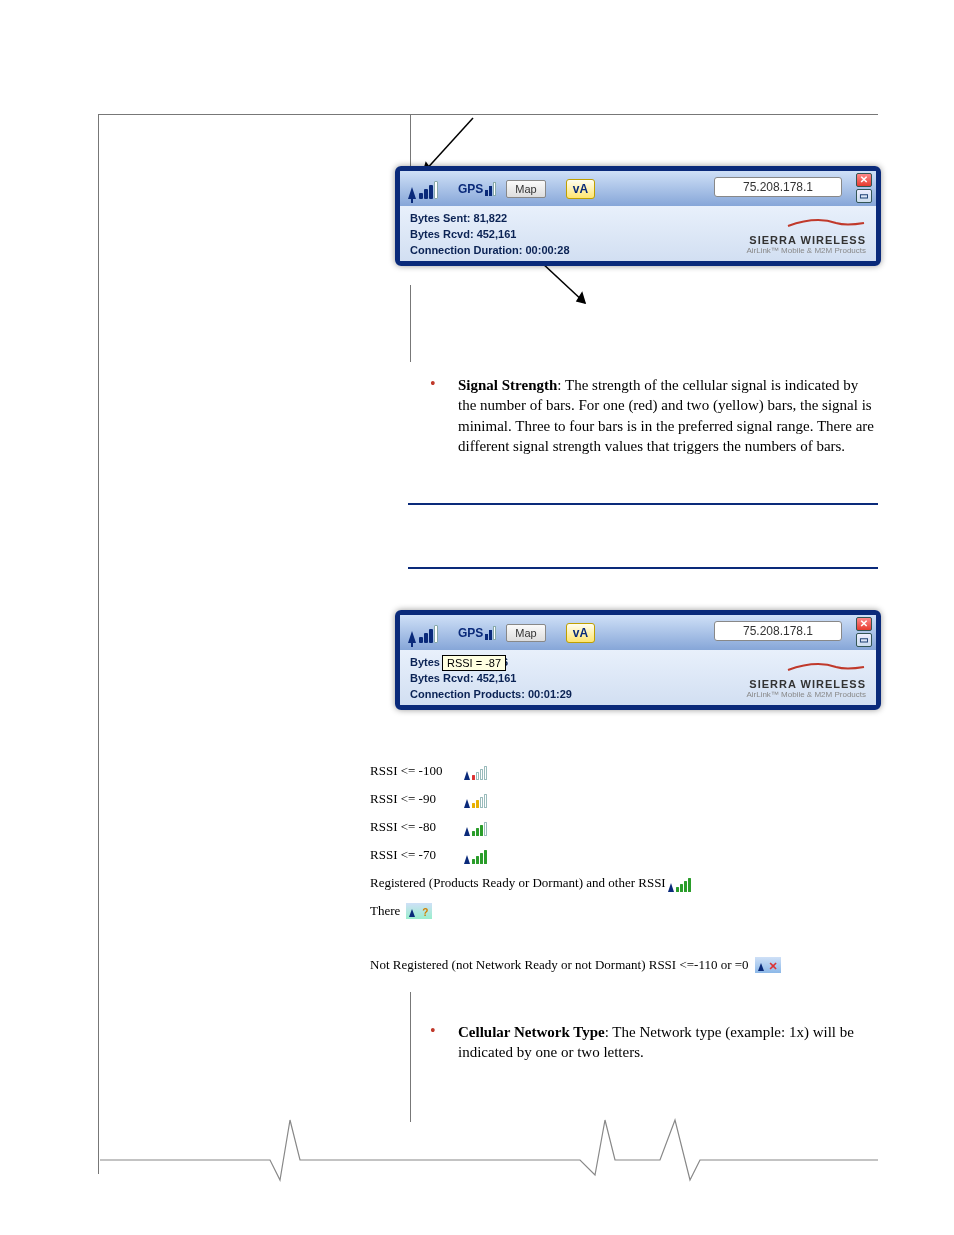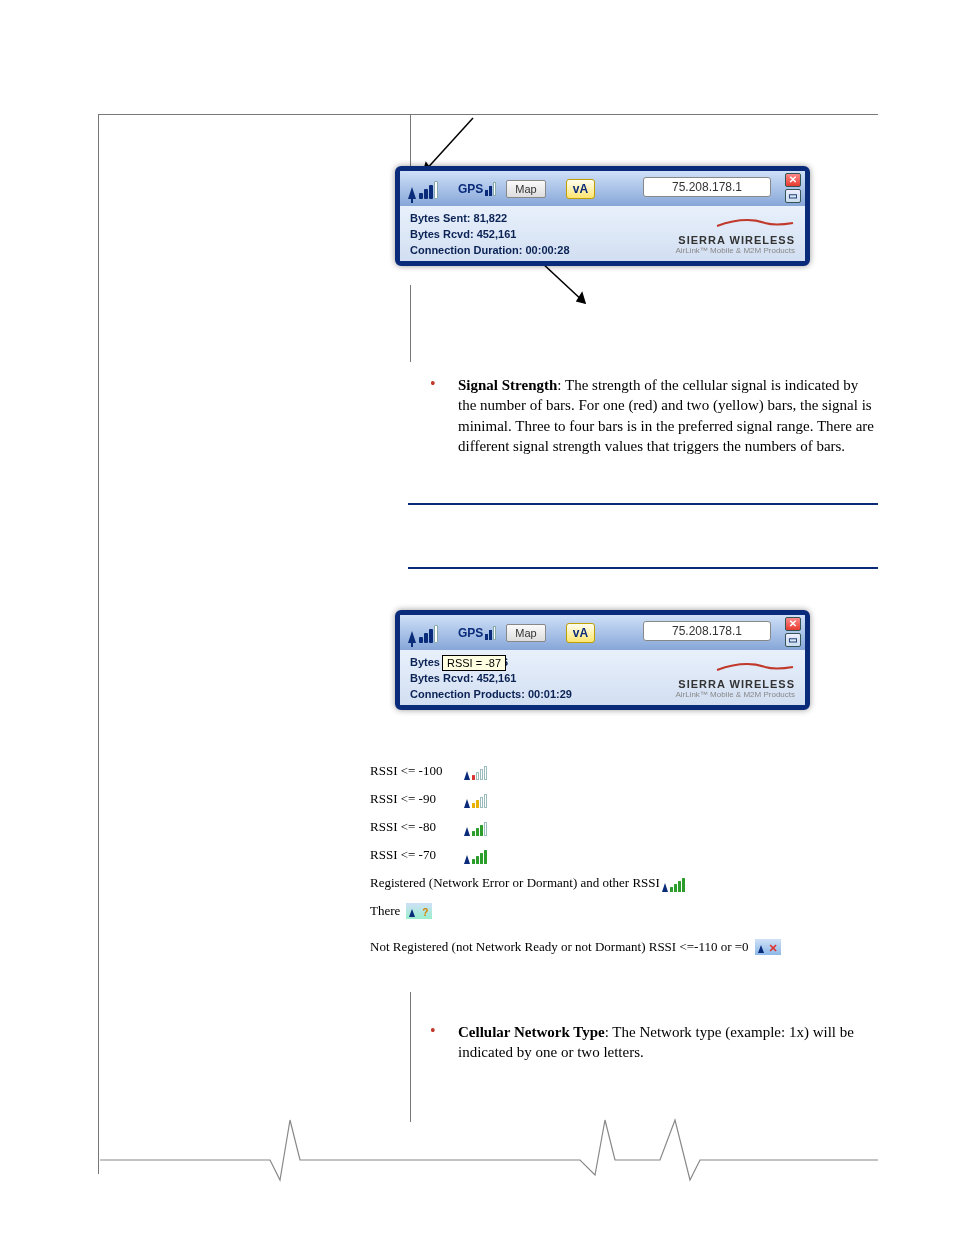--- a/index.html
+++ b/index.html
@@ -29,21 +29,21 @@
   }
   .arrow {
     position: absolute;
     stroke: #000;
     stroke-width: 1.5;
     fill: #000;
   }
   .panel {
     position: absolute;
     left: 395px;
-    width: 415px;
+    width: 486px;
     border: 5px solid #0a2a7a;
     border-radius: 6px;
     box-shadow: 0 0 6px rgba(0,0,0,0.4);
     overflow: hidden;
   }
   .panel-top {
     height: 35px;
     background: linear-gradient(#cfe0f7, #86a6d8);
     display: flex;
     align-items: center;
@@ -277,36 +277,36 @@
       <span class="txt">RSSI &lt;= -70</span>
     <span class="mini-icon">
         <span class="ant"></span>
         <span class="mb grn h1"></span>
         <span class="mb grn h2"></span>
         <span class="mb grn h3"></span>
         <span class="mb grn h4"></span>
       </span>
   </div>
   <div class="rssi-row">
-      <span class="txt" style="min-width:auto;">Registered (Network Error or Dormant) and other RSSI</span>
+      <span class="txt" style="min-width:auto;">Registered (Products Ready or Dormant) and other RSSI</span>
     <span class="mini-icon">
         <span class="ant"></span>
         <span class="mb grn h1"></span>
         <span class="mb grn h2"></span>
         <span class="mb grn h3"></span>
         <span class="mb grn h4"></span>
       </span>
   </div>
   <div class="rssi-row">
       <span class="txt" style="min-width:auto;">There</span>
     <span class="err-icon">
         <span class="err-q">?</span>
       </span>
   </div>
-  <div class="rssi-row" style="margin-top:8px;">
+  <div class="rssi-row" style="margin-top:20px;align-items:flex-end;">
       <span class="txt" style="min-width:auto;">Not Registered (not Network Ready or not Dormant) RSSI &lt;=-110 or =0</span>
     <span class="err-icon" style="background:linear-gradient(#cfe0f7,#8cb8e8);">
         <span class="err-x">✕</span>
       </span>
   </div>
 </div>
 
 <div class="bullet-block" style="top:1022px;">
   <span class="bullet">•</span>
   <p class="btext"><b>Cellular Network Type</b><span>: The Network type (example: 1x) will be indicated by one or two letters.</span></p>

